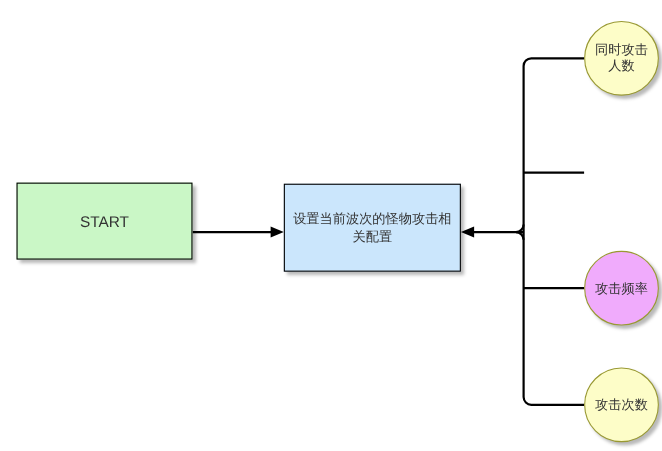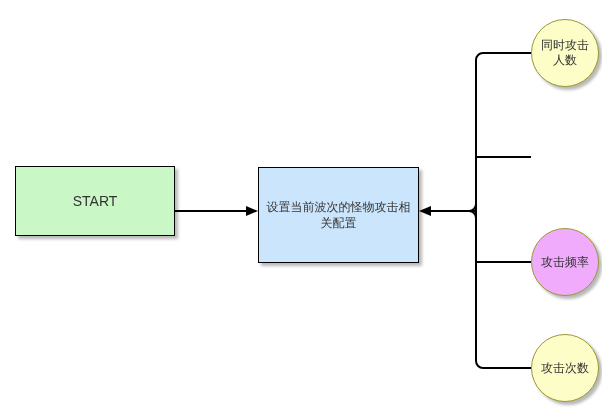--- a/index.html
+++ b/index.html
@@ -39,21 +39,21 @@
   .node.circle {
     border: 1px solid #999933;
     border-radius: 50%;
   }
   .node .line { display: block; }
   #node-start {
     left: 15px; top: 166px; width: 160px; height: 70px;
     font-size: 14px;
   }
   #node-config {
-    left: 258px; top: 167px; width: 161px; height: 96px;
+    left: 258px; top: 167px; width: 161px; height: 80px;
     font-size: 12px;
     line-height: 16px;
   }
   .circle {
     width: 68px; height: 68px;
     font-size: 12px;
     line-height: 15px;
   }
   #node-attackers { left: 531px; top: 19px; align-items: center; }
   #node-period    { left: 531px; top: 123px; }

